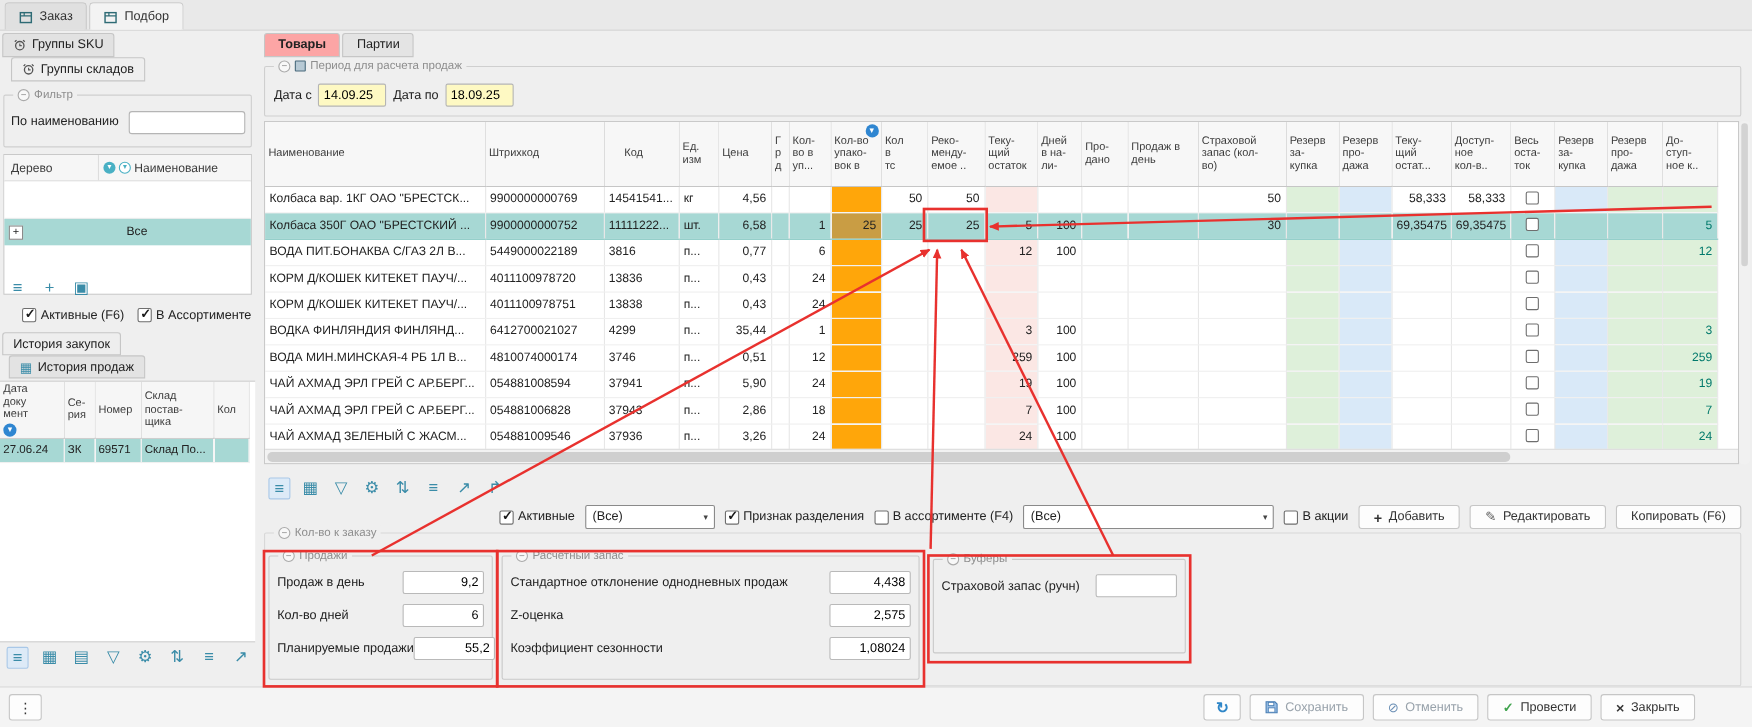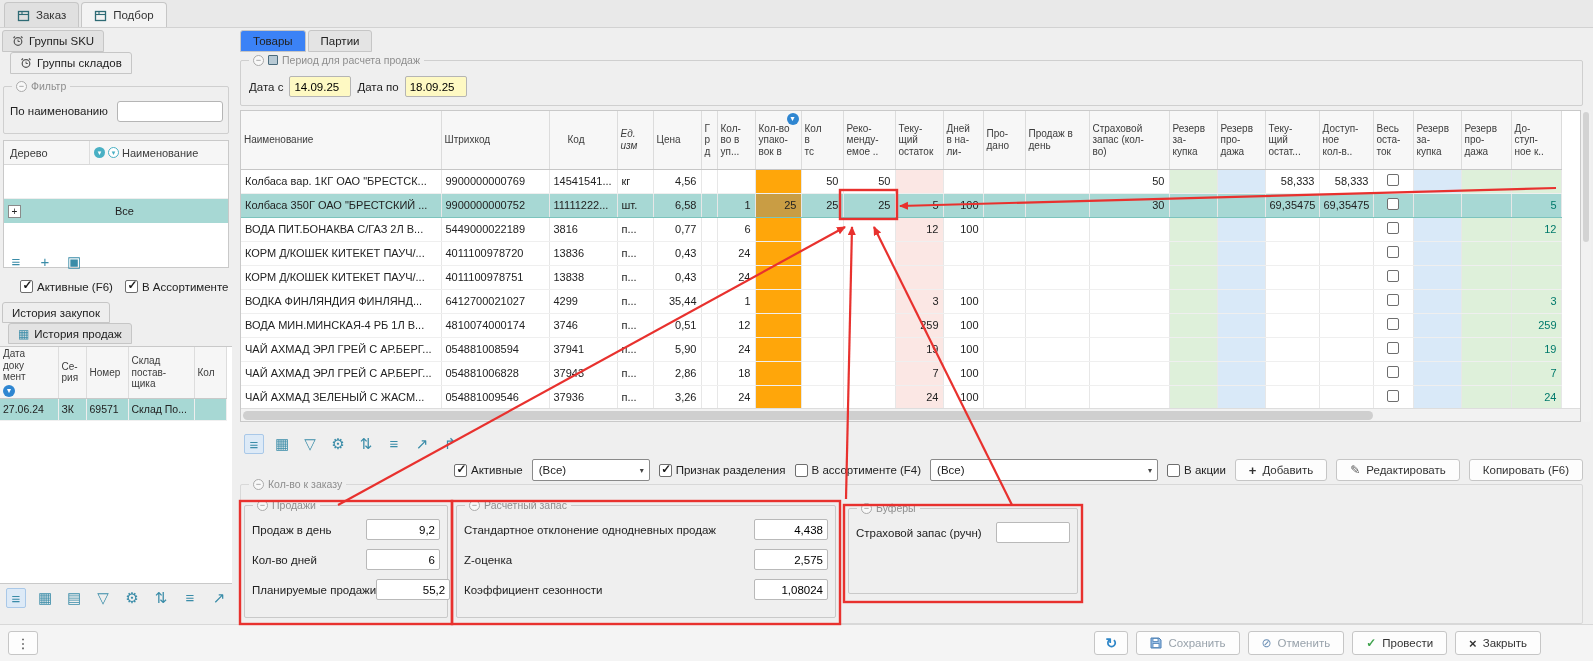--- a/index.html
+++ b/index.html
@@ -54,21 +54,21 @@
 #histtable td{height:22px;border-right:1px solid #eee;border-bottom:1px solid #f0f0f0;font-size:10.5px;padding:0 3px;white-space:nowrap;overflow:hidden;}
 #histtable tr.selected td{background:var(--selection);}
 .hlbl{white-space:pre-line;display:block;line-height:1.15;}
 .sort-badge{position:absolute;top:2px;right:2px;width:12px;height:12px;border-radius:50%;background:var(--accent_blue);color:#fff;font-size:8px;line-height:12px;text-align:center;}
 .sort-badge.hb{position:static;display:inline-block;margin-top:2px;}
 
 
 #main{position:absolute;top:28px;left:236px;right:0;bottom:37px;background:#efefef;}
 #mtabs{position:absolute;top:2px;left:4px;display:flex;gap:2px;}
 .mtab{height:22px;padding:0 12px;display:flex;align-items:center;border:1px solid #c6c6c6;border-radius:3px 3px 0 0;background:#e4e4e4;font-size:11.5px;}
-.mtab.active{background:#3b82f6;font-weight:normal;}
+.mtab.active{background:#fca5a5;font-weight:bold;}
 #period-box{top:32px;left:4px;width:1343px;height:46px;}
 .picon{width:10px;height:10px;border:1px solid #4a6b7c;background:#b7c9d4;display:inline-block;border-radius:1px;}
 .period-row{position:absolute;top:15px;left:8px;display:flex;gap:6px;align-items:center;font-size:11.5px;color:#222;}
 .date{width:62px;height:21px;border:1px solid #b5b5b5;border-radius:2px;padding:0 4px;font-size:11.5px;background:#fef9c3;}
 #ptwrap{position:absolute;top:82px;left:4px;width:1341px;height:312px;background:#fff;border:1px solid #c9c9c9;overflow:hidden;}
 #ptable{border-collapse:collapse;table-layout:fixed;width:1320px;}
 #ptable th{height:58px;background:#f7f7f7;border-right:1px solid #dcdcdc;border-bottom:1px solid #c6c6c6;font-weight:normal;font-size:10px;color:#3c3c3c;vertical-align:middle;position:relative;padding:1px 3px;text-align:left;}
 #ptable td{height:24px;border-right:1px solid #e7e7e7;border-bottom:1px solid #efefef;font-size:11px;padding:0 4px;white-space:nowrap;overflow:hidden;}
 .al-right{text-align:right}.al-left{text-align:left}.al-center{text-align:center}
 .bg-orange{background:var(--column_orange);}
@@ -284,21 +284,21 @@
             <tr>
               <th style="width: 200px;">
                 <span class="hlbl">Наименование</span>
               </th>
               <th style="width: 108px;">
                 <span class="hlbl">Штрихкод</span>
               </th>
               <th style="width: 68px; padding-left: 18px;">
                 <span class="hlbl">Код</span>
               </th>
-              <th style="width: 36px; font-style: italic;">
+              <th style="width: 36px;">
                 <span class="hlbl">Ед.
 изм</span>
               </th>
               <th style="width: 48px;">
                 <span class="hlbl">Цена</span>
               </th>
               <th style="width: 16px;">
                 <span class="hlbl">Г
 р
 д</span>

